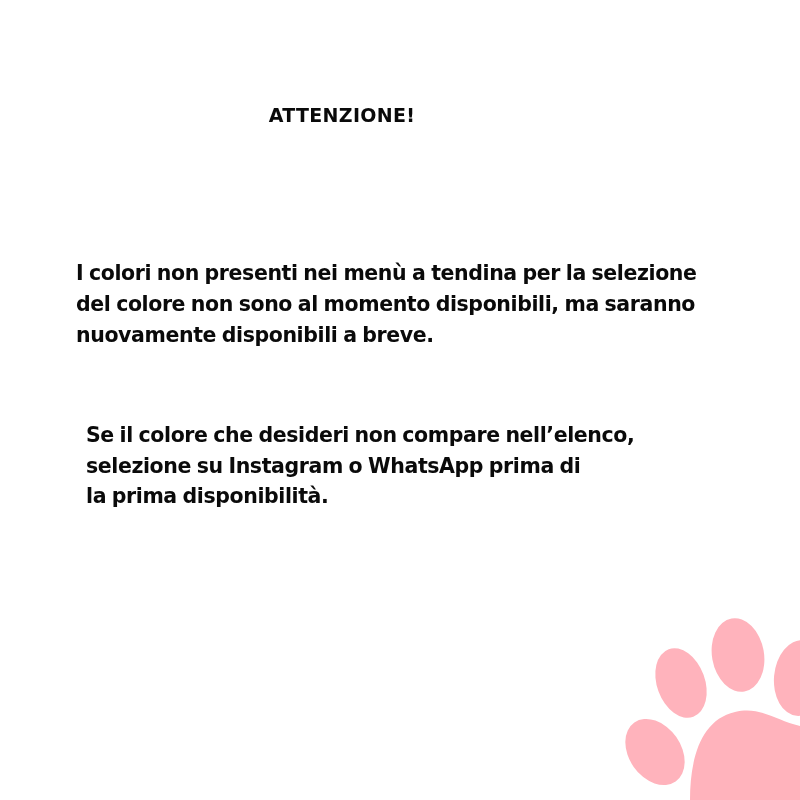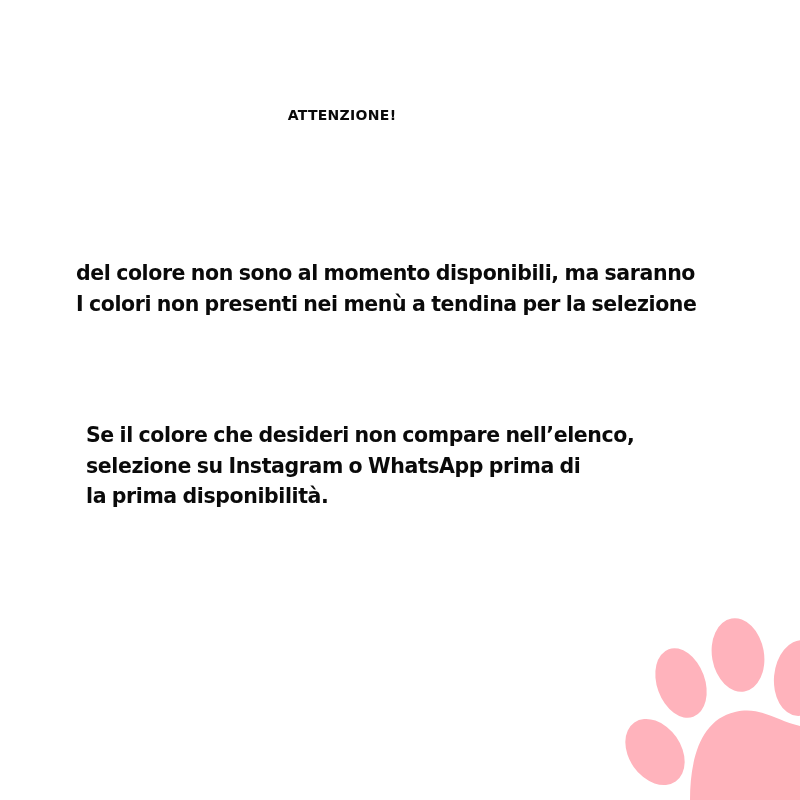--- a/index.html
+++ b/index.html
@@ -15,21 +15,21 @@
       background: #ffffff;
       font-family: "DejaVu Sans", sans-serif;
       color: #0a0a0a;
     }
     .title {
       position: absolute;
       top: 104px;
       left: 0;
       width: 684px;
       text-align: center;
-      font-size: 14px;
+      font-size: 19px;
       font-weight: bold;
       letter-spacing: 0.3px;
       line-height: 22px;
     }
     .para {
       position: absolute;
       margin: 0;
       font-size: 20.5px;
       font-weight: bold;
       line-height: 31px;
@@ -61,22 +61,23 @@
     }
   </style>
 </head>
 <body>
 
 <div class="page">
 
   <div class="title">ATTENZIONE!</div>
 
   <p class="para para1">
+    <span class="line">I colori non presenti nei menù a tendina per la selezione</span>
     <span class="line">del colore non sono al momento disponibili, ma saranno</span>
-    <span class="line">I colori non presenti nei menù a tendina per la selezione</span>
+    <span class="line">nuovamente disponibili a breve.</span>
   </p>
 
   <p class="para para2">
     <span class="line">Se il colore che desideri non compare nell’elenco,</span>
     <span class="line">selezione su Instagram o WhatsApp prima di</span>
     <span class="line">la prima disponibilità.</span>
   </p>
 
   <svg class="paw" viewBox="600 600 200 200" xmlns="http://www.w3.org/2000/svg">
     <g fill="#FFB3BC">

